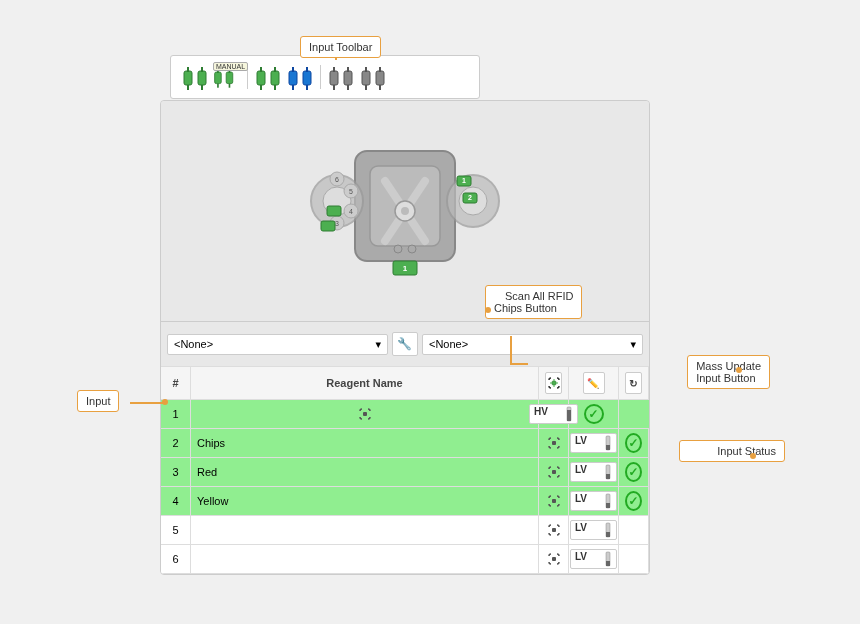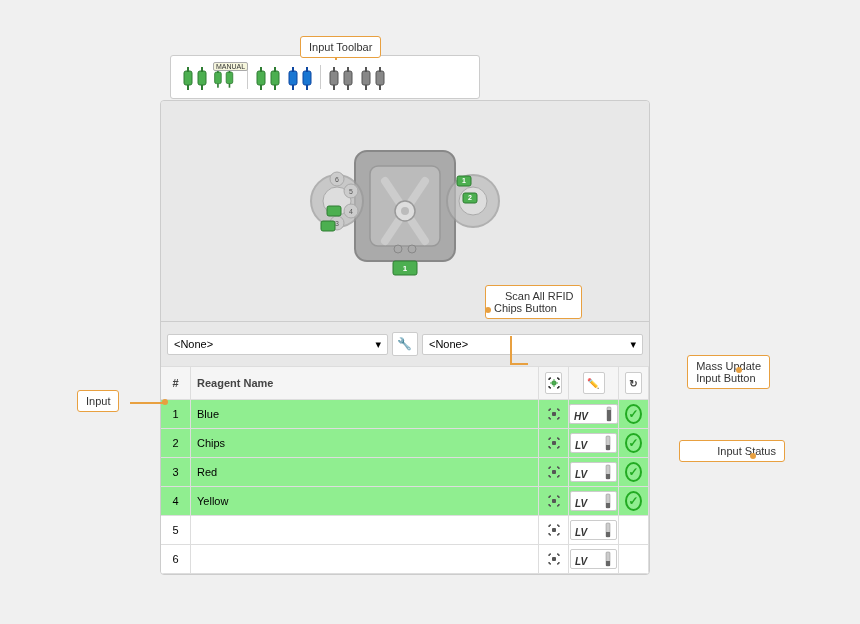--- a/index.html
+++ b/index.html
@@ -135,21 +135,21 @@
     .th-cell {
       padding: 5px 6px;
       font-weight: bold;
       font-size: 11px;
       color: #444;
       border-right: 1px solid #ddd;
       display: flex;
       align-items: center;
       justify-content: center;
     }
-    .th-cell.left { justify-content: flex-start; }
+    .th-cell.left { justify-content: center; }
     .th-action-btn {
       width: 22px;
       height: 22px;
       background: white;
       border: 1px solid #ccc;
       border-radius: 2px;
       display: flex;
       align-items: center;
       justify-content: center;
       cursor: pointer;
@@ -177,23 +177,22 @@
 
     .level-badge {
       background: white;
       border: 1px solid #ccc;
       border-radius: 2px;
       padding: 1px 4px;
       font-size: 10px;
       font-weight: bold;
       color: #333;
       display: flex;
-      align-items: flex-end;
+      align-items: flex-start;
       gap: 17px;
-      font-style: italic;
     }
 
     .status-ok {
       width: 20px;
       height: 20px;
       border-radius: 50%;
       border: 2px solid #22aa22;
       display: flex;
       align-items: center;
       justify-content: center;
@@ -420,21 +419,20 @@
         <div class="th-action-btn">✏️</div>
       </div>
       <div class="th-cell" style="gap:2px;">
         <div class="th-action-btn">↻</div>
       </div>
     </div>
 
     <div class="table-area" id="table-body">
     <div class="table-row highlighted">
           <div class="td-cell">1</div>
-          <div class="td-cell left">Blue</div>
           <div class="td-cell">
             <svg width="14" height="14" viewBox="0 0 14 14">
         <path d="M2,4 Q2,2 4,2" stroke="#555" stroke-width="1.5" fill="none"></path>
         <path d="M10,2 Q12,2 12,4" stroke="#555" stroke-width="1.5" fill="none"></path>
         <path d="M2,10 Q2,12 4,12" stroke="#555" stroke-width="1.5" fill="none"></path>
         <path d="M10,12 Q12,12 12,10" stroke="#555" stroke-width="1.5" fill="none"></path>
         <rect x="5" y="5" width="4" height="4" rx="1" fill="#555"></rect>
       </svg>
           </div>
           <div class="td-cell">

